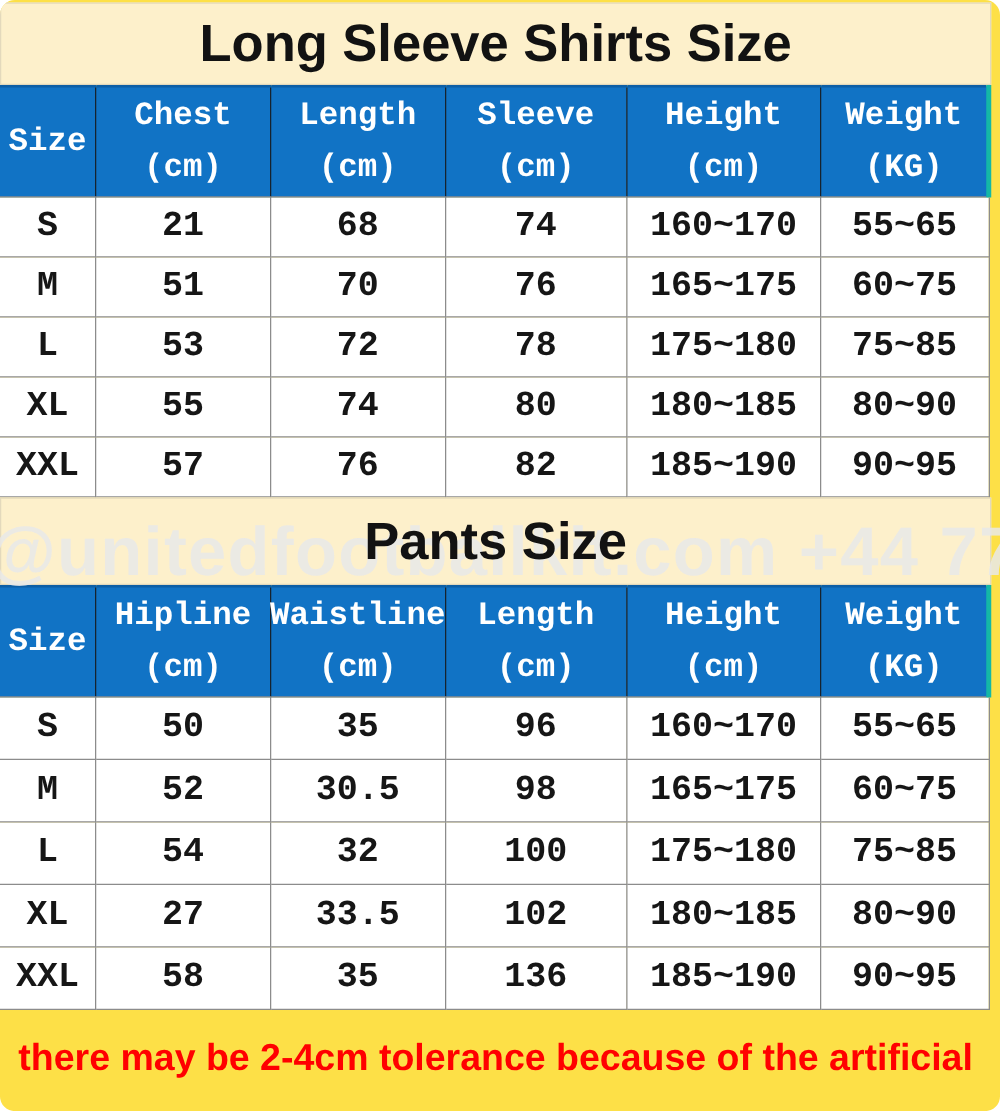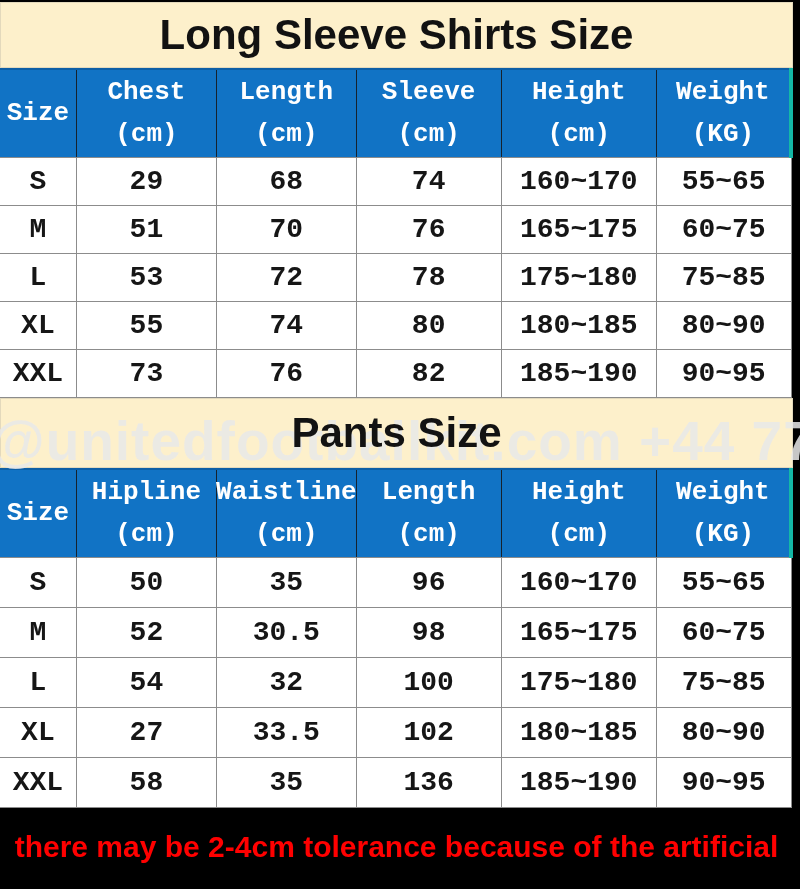--- a/index.html
+++ b/index.html
@@ -4,22 +4,23 @@
 <style>
   html, body { margin: 0; padding: 0; }
   body {
     font-family: "Liberation Sans", "DejaVu Sans", sans-serif;
     background: #ffffff;
   }
   .page {
     position: relative;
     width: 800px;
     height: 889px;
-    background: #000000;
+    background: #fde047;
     overflow: hidden;
+    border-radius: 12px;
   }
   .content {
     width: 793px;
     padding-top: 2px;
   }
 
   
   .banner {
     position: relative;
     width: 793px;
@@ -183,21 +184,21 @@
             <div class="th-inner">
               <span class="col-name">Weight</span>
               <span class="col-unit">(KG)</span>
             </div>
           </th>
         </tr>
       </thead>
       <tbody>
           <tr>
             <td>S</td>
-            <td>29</td>
+            <td>21</td>
             <td>68</td>
             <td>74</td>
             <td>160~170</td>
             <td>55~65</td>
           </tr>
           <tr>
             <td>M</td>
             <td>51</td>
             <td>70</td>
             <td>76</td>
@@ -215,21 +216,21 @@
           <tr>
             <td>XL</td>
             <td>55</td>
             <td>74</td>
             <td>80</td>
             <td>180~185</td>
             <td>80~90</td>
           </tr>
           <tr>
             <td>XXL</td>
-            <td>73</td>
+            <td>57</td>
             <td>76</td>
             <td>82</td>
             <td>185~190</td>
             <td>90~95</td>
           </tr>
         </tbody>
     </table>
 
     <div class="banner banner-pants">
       <div class="watermark">@unitedfootballkit.com +44 77</div>

